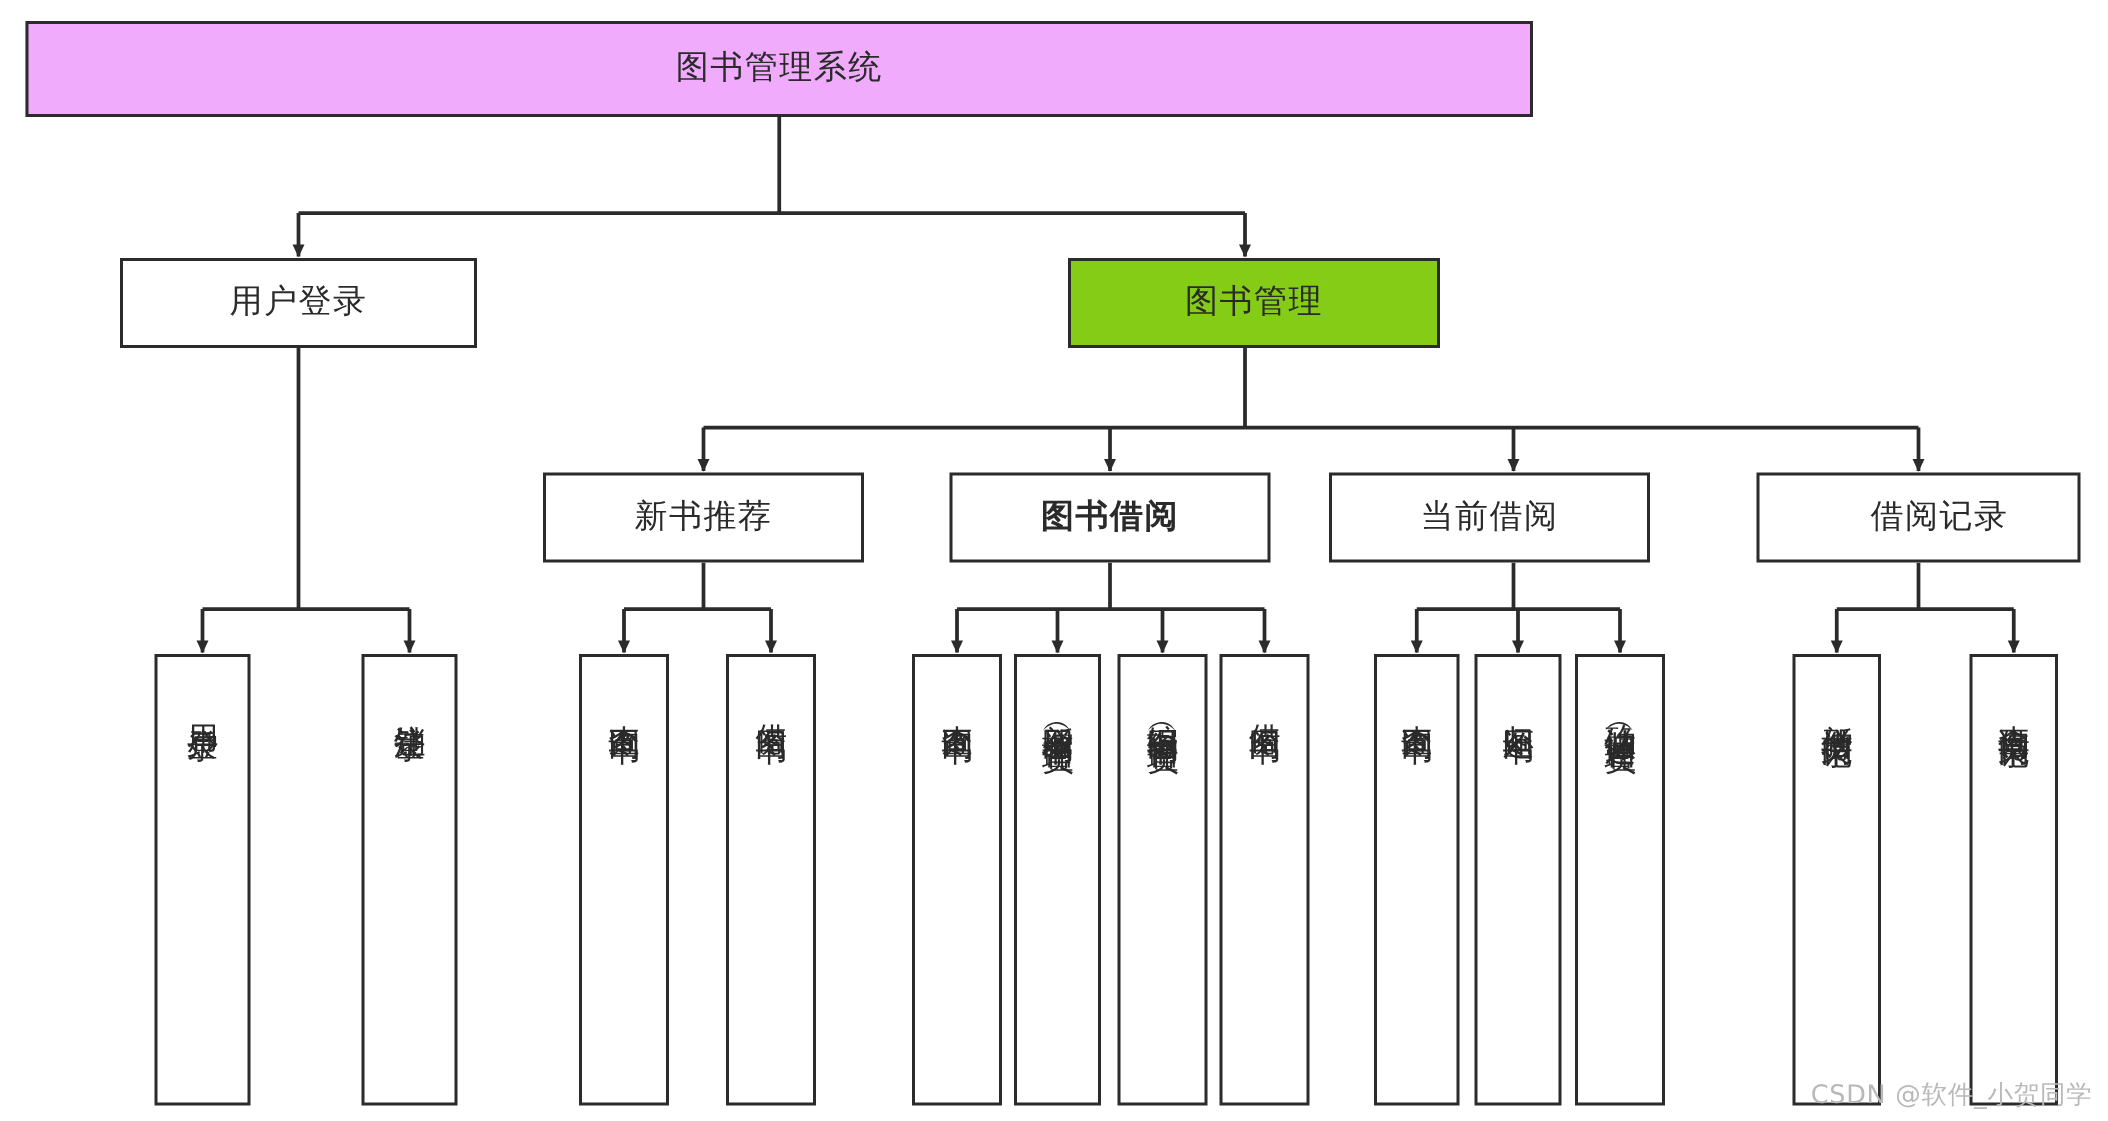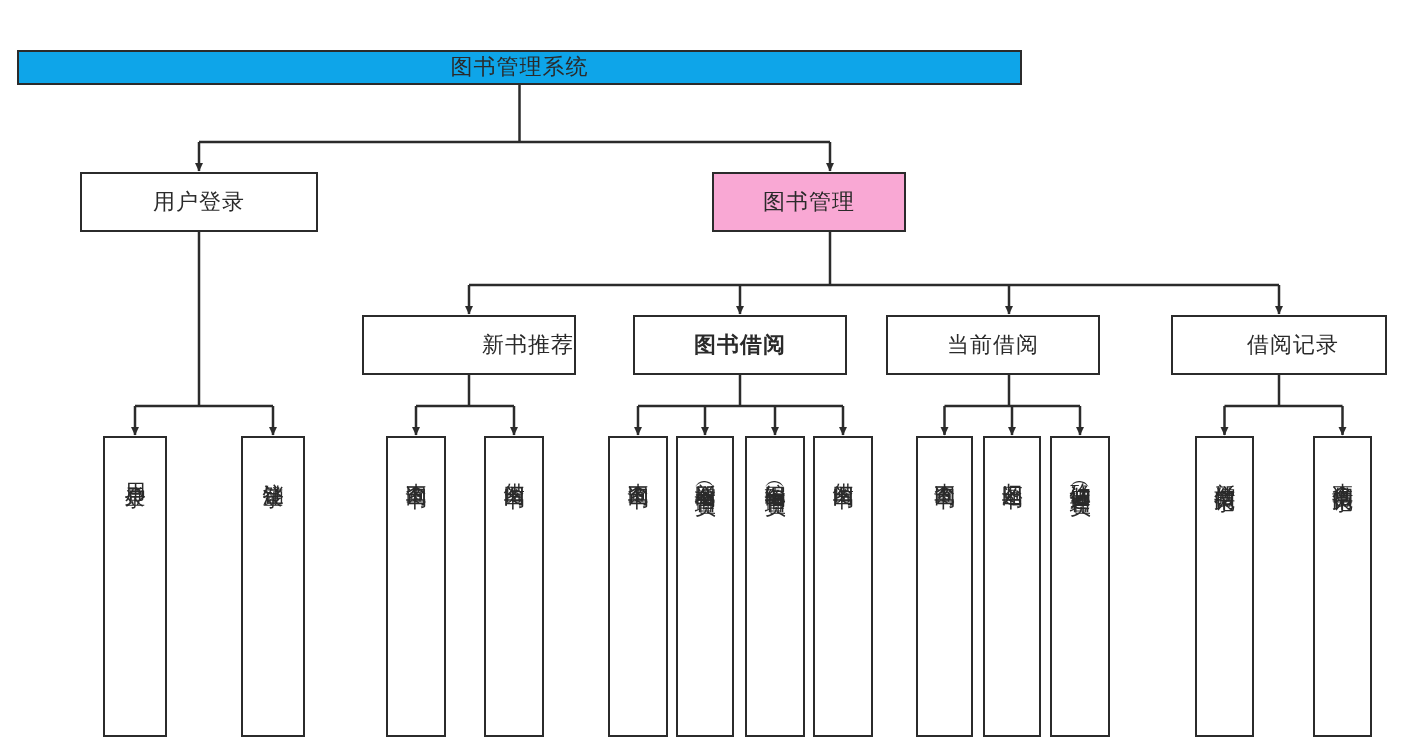--- a/index.html
+++ b/index.html
@@ -112,30 +112,30 @@
         <path d="M1012,406 L1012,435" stroke="#2b2b2b" marker-end="url(#arrowhead)"></path>
         <path d="M1080,406 L1080,435" stroke="#2b2b2b" marker-end="url(#arrowhead)"></path>
         <path d="M1279,375 L1279,406" stroke="#2b2b2b"></path>
         <path d="M1224.5,406 L1342.5,406" stroke="#2b2b2b"></path>
         <path d="M1224.5,406 L1224.5,435" stroke="#2b2b2b" marker-end="url(#arrowhead)"></path>
         <path d="M1342.5,406 L1342.5,435" stroke="#2b2b2b" marker-end="url(#arrowhead)"></path>
       </g>
   </svg>
 
   <div id="node-layer">
-      <div class="node horiz root" style="left: 17px; top: 14px; width: 1005px; height: 35px; border-color: rgb(43, 43, 43); background: #0ea5e9; margin-top: 36px;">
+      <div class="node horiz root" style="left: 17px; top: 14px; width: 1005px; height: 64px; border-color: rgb(43, 43, 43); background: #f0abfc;">
         <span style="color: rgb(42, 42, 42);">图书管理系统</span>
       </div>
       <div class="node horiz" style="left: 80px; top: 172px; width: 238px; height: 60px; border-color: rgb(43, 43, 43); background: rgb(255, 255, 255);">
         <span style="color: rgb(42, 42, 42);">用户登录</span>
       </div>
-      <div class="node horiz" style="left: 712px; top: 172px; width: 194px; height: 60px; border-color: rgb(43, 43, 43); background: #f9a8d4; text-align: right;">
+      <div class="node horiz" style="left: 712px; top: 172px; width: 248px; height: 60px; border-color: rgb(43, 43, 43); background: #84cc16; text-align: right;">
         <span style="color: rgb(42, 42, 42);">图书管理</span>
       </div>
-      <div class="node horiz" style="left: 362px; top: 315px; width: 214px; height: 60px; border-color: rgb(43, 43, 43); background: rgb(255, 255, 255); justify-content: flex-end;">
+      <div class="node horiz" style="left: 362px; top: 315px; width: 214px; height: 60px; border-color: rgb(43, 43, 43); background: rgb(255, 255, 255);">
         <span style="color: rgb(42, 42, 42);">新书推荐</span>
       </div>
       <div class="node horiz" style="left: 633px; top: 315px; width: 214px; height: 60px; border-color: rgb(43, 43, 43); background: rgb(255, 255, 255); font-weight: bold;">
         <span style="color: rgb(42, 42, 42);">图书借阅</span>
       </div>
       <div class="node horiz" style="left: 886px; top: 315px; width: 214px; height: 60px; border-color: rgb(43, 43, 43); background: rgb(255, 255, 255);">
         <span style="color: rgb(42, 42, 42);">当前借阅</span>
       </div>
       <div class="node horiz" style="left: 1171px; top: 315px; width: 216px; height: 60px; border-color: rgb(43, 43, 43); background: rgb(255, 255, 255); padding-left: 28px;">
         <span style="color: rgb(42, 42, 42);">借阅记录</span>
@@ -174,14 +174,15 @@
         <span class="vert-text" style="margin-top: 28px; color: rgb(42, 42, 42);">确认归还（管理员）</span>
       </div>
       <div class="node vert" style="left: 1195px; top: 436px; width: 59px; height: 301px; border-color: rgb(43, 43, 43); background: rgb(255, 255, 255);">
         <span class="vert-text" style="margin-top: 28px; color: rgb(42, 42, 42);">新增借阅记录</span>
       </div>
       <div class="node vert" style="left: 1313px; top: 436px; width: 59px; height: 301px; border-color: rgb(43, 43, 43); background: rgb(255, 255, 255);">
         <span class="vert-text" style="margin-top: 28px; color: rgb(42, 42, 42);">查询借阅记录</span>
       </div>
     </div>
 
+  <div class="watermark">CSDN @软件_小贺同学</div>
 
 </div>
 
 </body></html>

